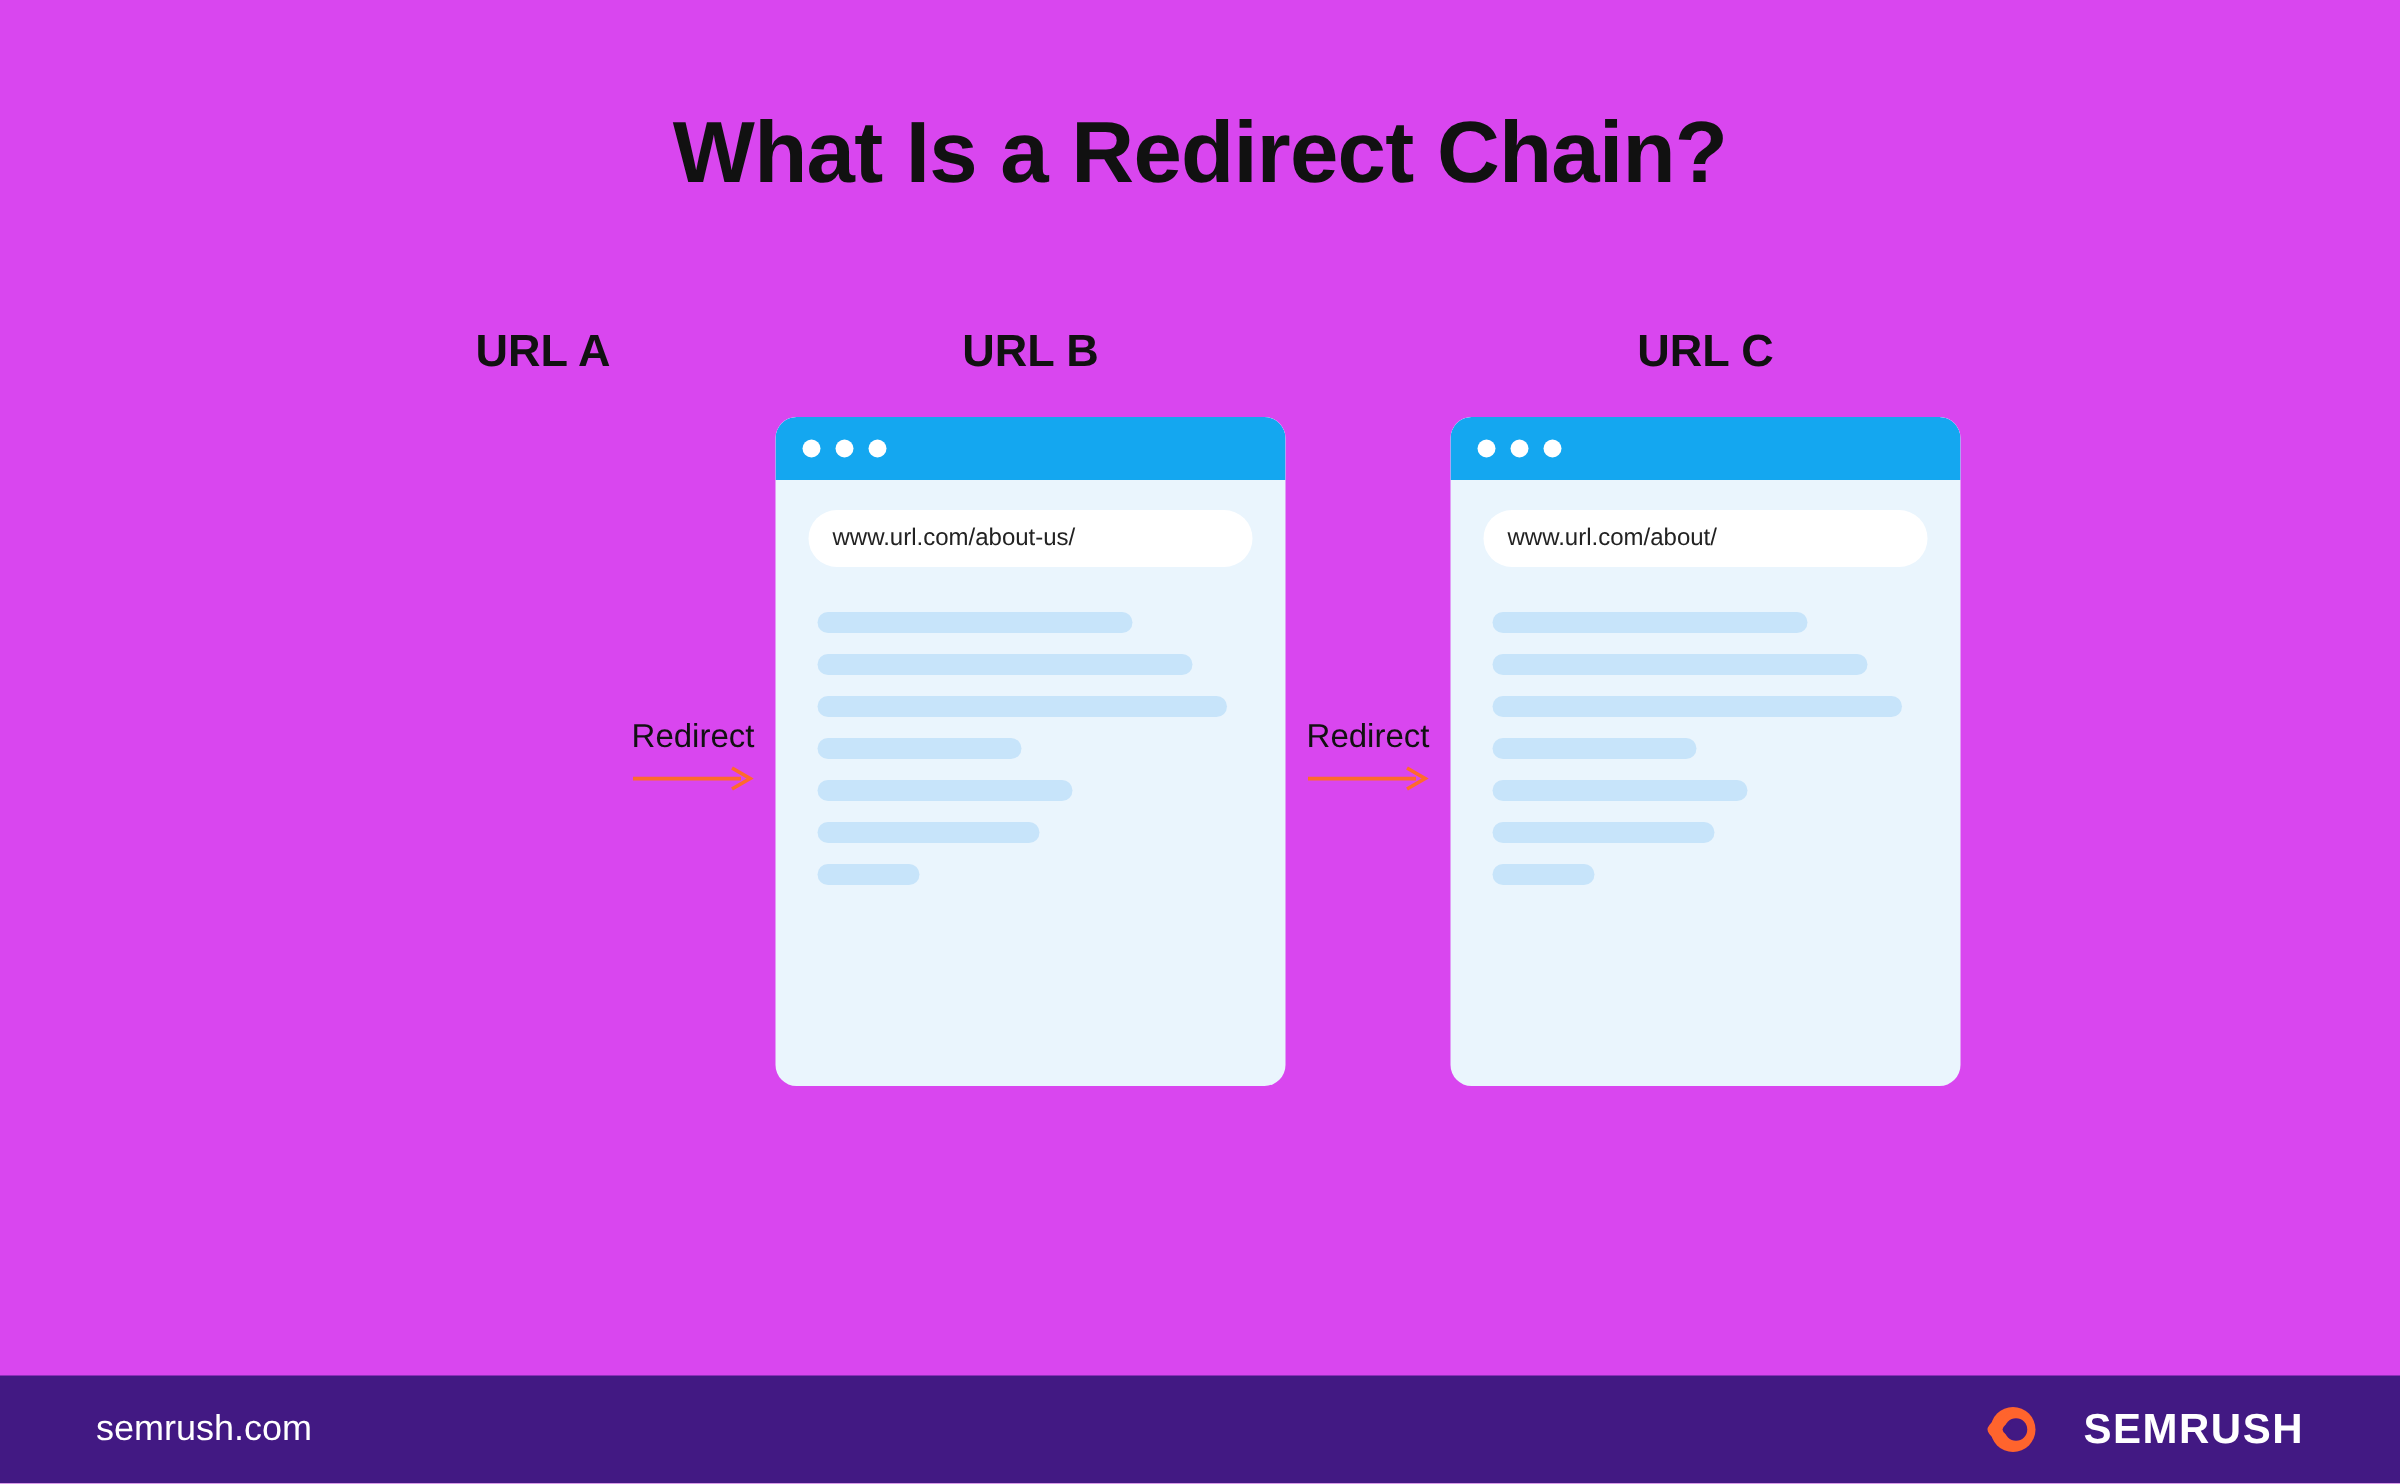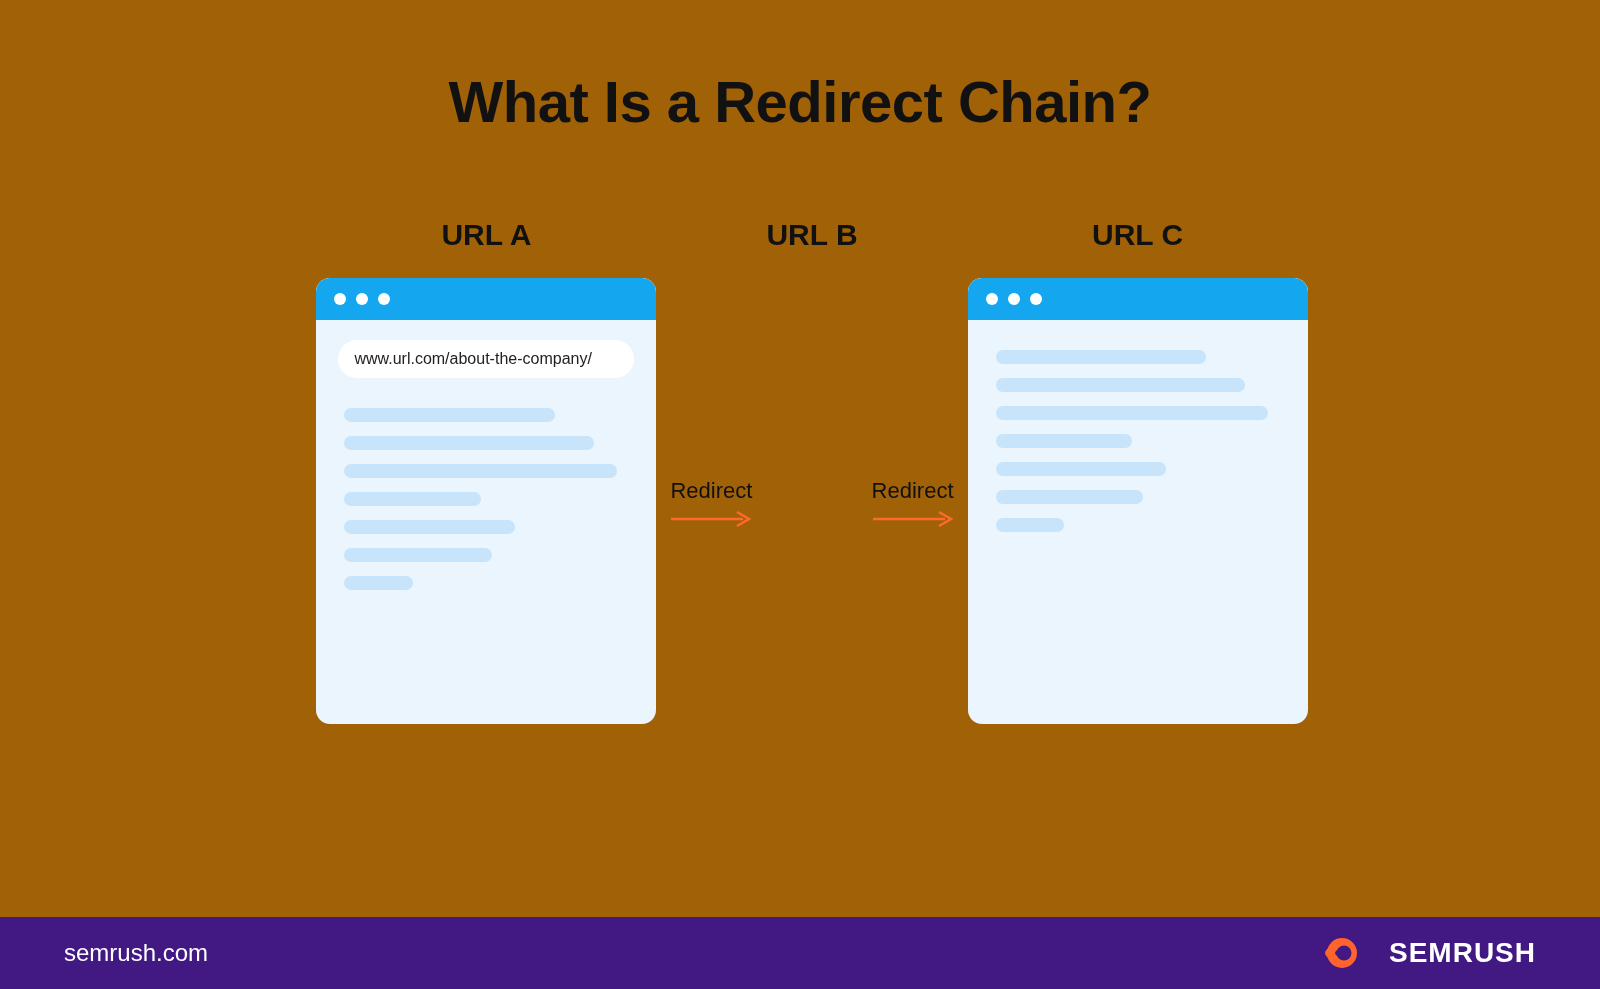--- a/index.html
+++ b/index.html
@@ -1,17 +1,17 @@
 <!DOCTYPE html>
 <html><head>
 <meta charset="utf-8">
 <style>
   * { box-sizing: border-box; margin: 0; padding: 0; }
   html, body { width: 1600px; height: 989px; font-family: -apple-system, BlinkMacSystemFont, "Segoe UI", Helvetica, Arial, sans-serif; background: #fff; }
-  .canvas { position: relative; width: 1600px; height: 989px; background: #a16207; overflow: hidden; }
+  .canvas { position: relative; width: 1600px; height: 989px; background: #d946ef; overflow: hidden; }
   .title {
     position: absolute; top: 68px; left: 0; width: 100%;
     text-align: center; font-size: 58px; font-weight: 800; letter-spacing: -0.5px;
     color: #111;
   }
   .row {
     position: absolute; top: 218px; left: 12px; width: 100%;
     display: flex; justify-content: center; align-items: flex-start;
   }
   .col { display: flex; flex-direction: column; align-items: center; }
@@ -60,63 +60,64 @@
 </head>
 <body>
 
 <div class="canvas">
 
   <h1 class="title">What Is a Redirect Chain?</h1>
 
   <div class="row" id="row">
       <div class="col">
         <div class="col-label">URL A</div>
+      </div>
+      <div class="gap">
+        <div class="gap-label">Redirect</div>
+        <svg width="84" height="20" viewBox="0 0 84 20" class="arrow-svg">
+          <line x1="2" y1="10" x2="74" y2="10" stroke="#ff6a2b" stroke-width="2.5"></line>
+          <polyline points="68,3 80,10 68,17" fill="none" stroke="#ff6a2b" stroke-width="2.5"></polyline>
+        </svg>
+      </div>
+      <div class="col">
+        <div class="col-label">URL B</div>
         <div class="browser">
           <div class="topbar">
             <div class="dot"></div>
             <div class="dot"></div>
             <div class="dot"></div>
           </div>
-          <div class="urlbar">www.url.com/about-the-company/</div>
+          <div class="urlbar">www.url.com/about-us/</div>
           <div class="bars">
             <div class="bar" style="width: 74%;"></div>
             <div class="bar" style="width: 88%;"></div>
             <div class="bar" style="width: 96%;"></div>
             <div class="bar" style="width: 48%;"></div>
             <div class="bar" style="width: 60%;"></div>
             <div class="bar" style="width: 52%;"></div>
             <div class="bar" style="width: 24%;"></div>
           </div>
         </div>
       </div>
       <div class="gap">
         <div class="gap-label">Redirect</div>
         <svg width="84" height="20" viewBox="0 0 84 20" class="arrow-svg">
           <line x1="2" y1="10" x2="74" y2="10" stroke="#ff6a2b" stroke-width="2.5"></line>
           <polyline points="68,3 80,10 68,17" fill="none" stroke="#ff6a2b" stroke-width="2.5"></polyline>
         </svg>
       </div>
       <div class="col">
-        <div class="col-label">URL B</div>
-      </div>
-      <div class="gap">
-        <div class="gap-label">Redirect</div>
-        <svg width="84" height="20" viewBox="0 0 84 20" class="arrow-svg">
-          <line x1="2" y1="10" x2="74" y2="10" stroke="#ff6a2b" stroke-width="2.5"></line>
-          <polyline points="68,3 80,10 68,17" fill="none" stroke="#ff6a2b" stroke-width="2.5"></polyline>
-        </svg>
-      </div>
-      <div class="col">
         <div class="col-label">URL C</div>
         <div class="browser">
           <div class="topbar">
             <div class="dot"></div>
             <div class="dot"></div>
             <div class="dot"></div>
           </div>
+          <div class="urlbar">www.url.com/about/</div>
           <div class="bars">
             <div class="bar" style="width: 74%;"></div>
             <div class="bar" style="width: 88%;"></div>
             <div class="bar" style="width: 96%;"></div>
             <div class="bar" style="width: 48%;"></div>
             <div class="bar" style="width: 60%;"></div>
             <div class="bar" style="width: 52%;"></div>
             <div class="bar" style="width: 24%;"></div>
           </div>
         </div>

